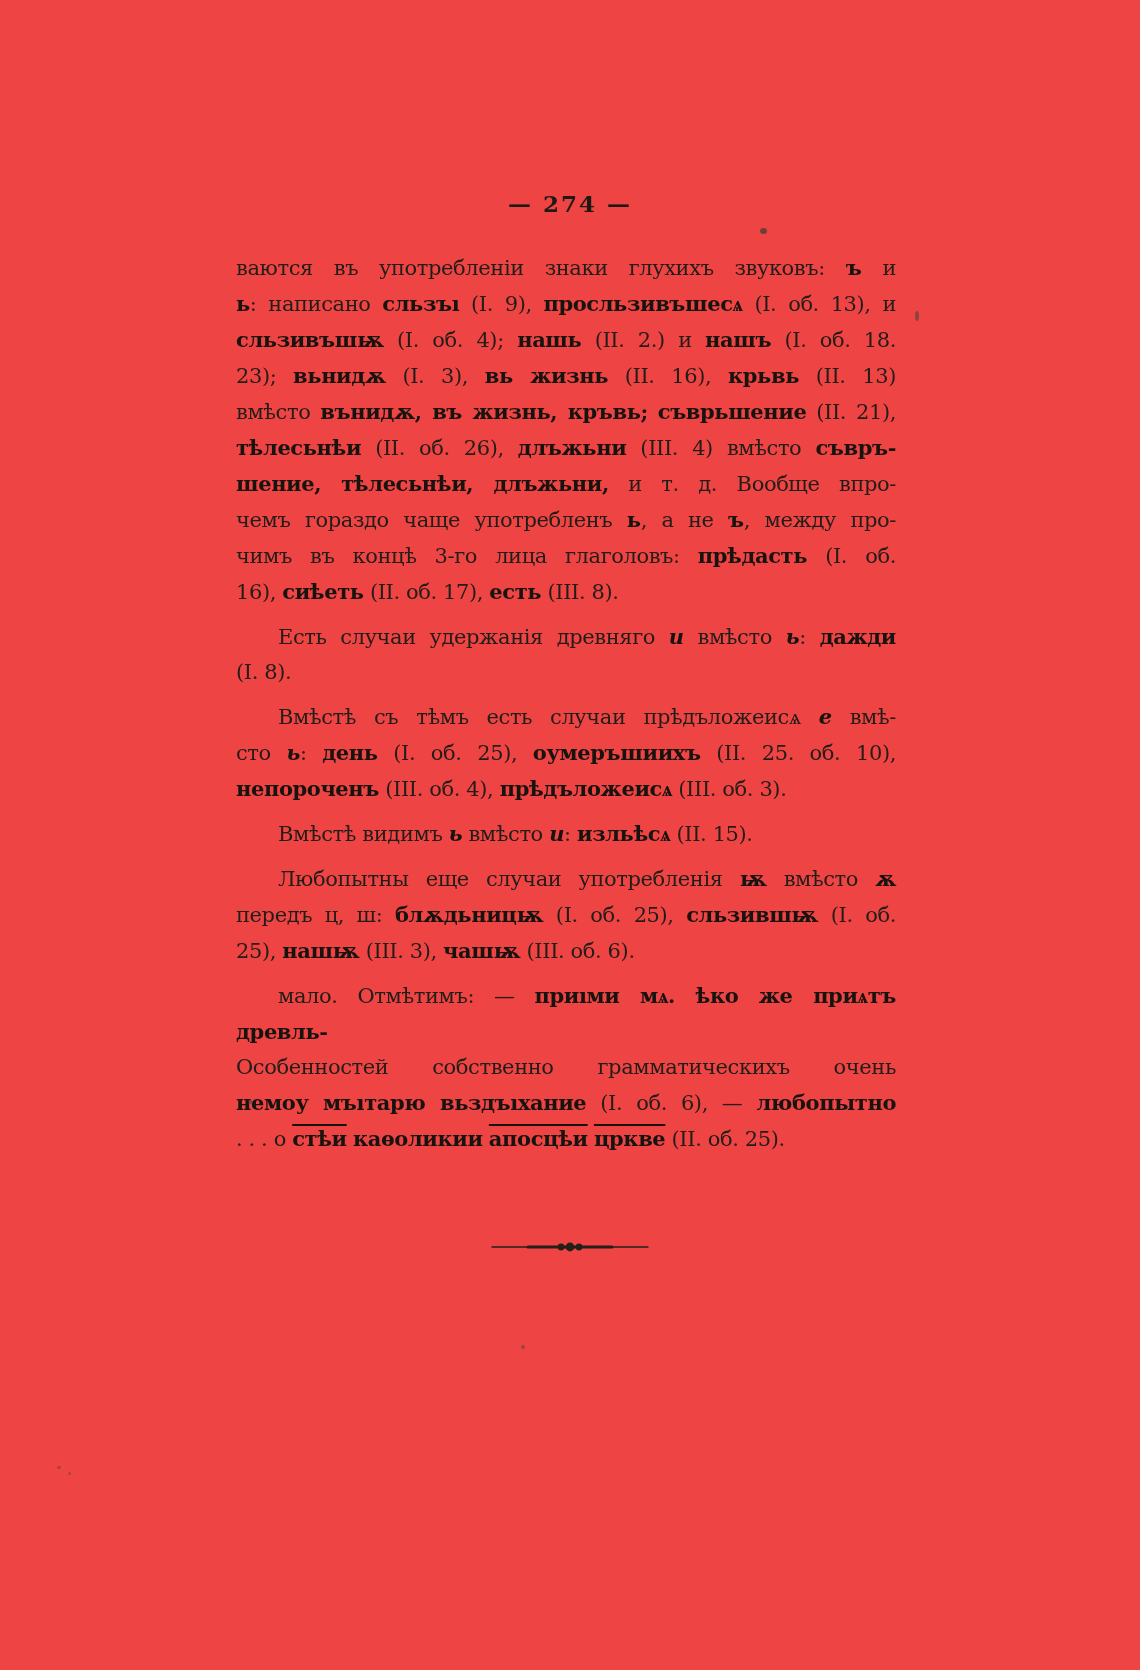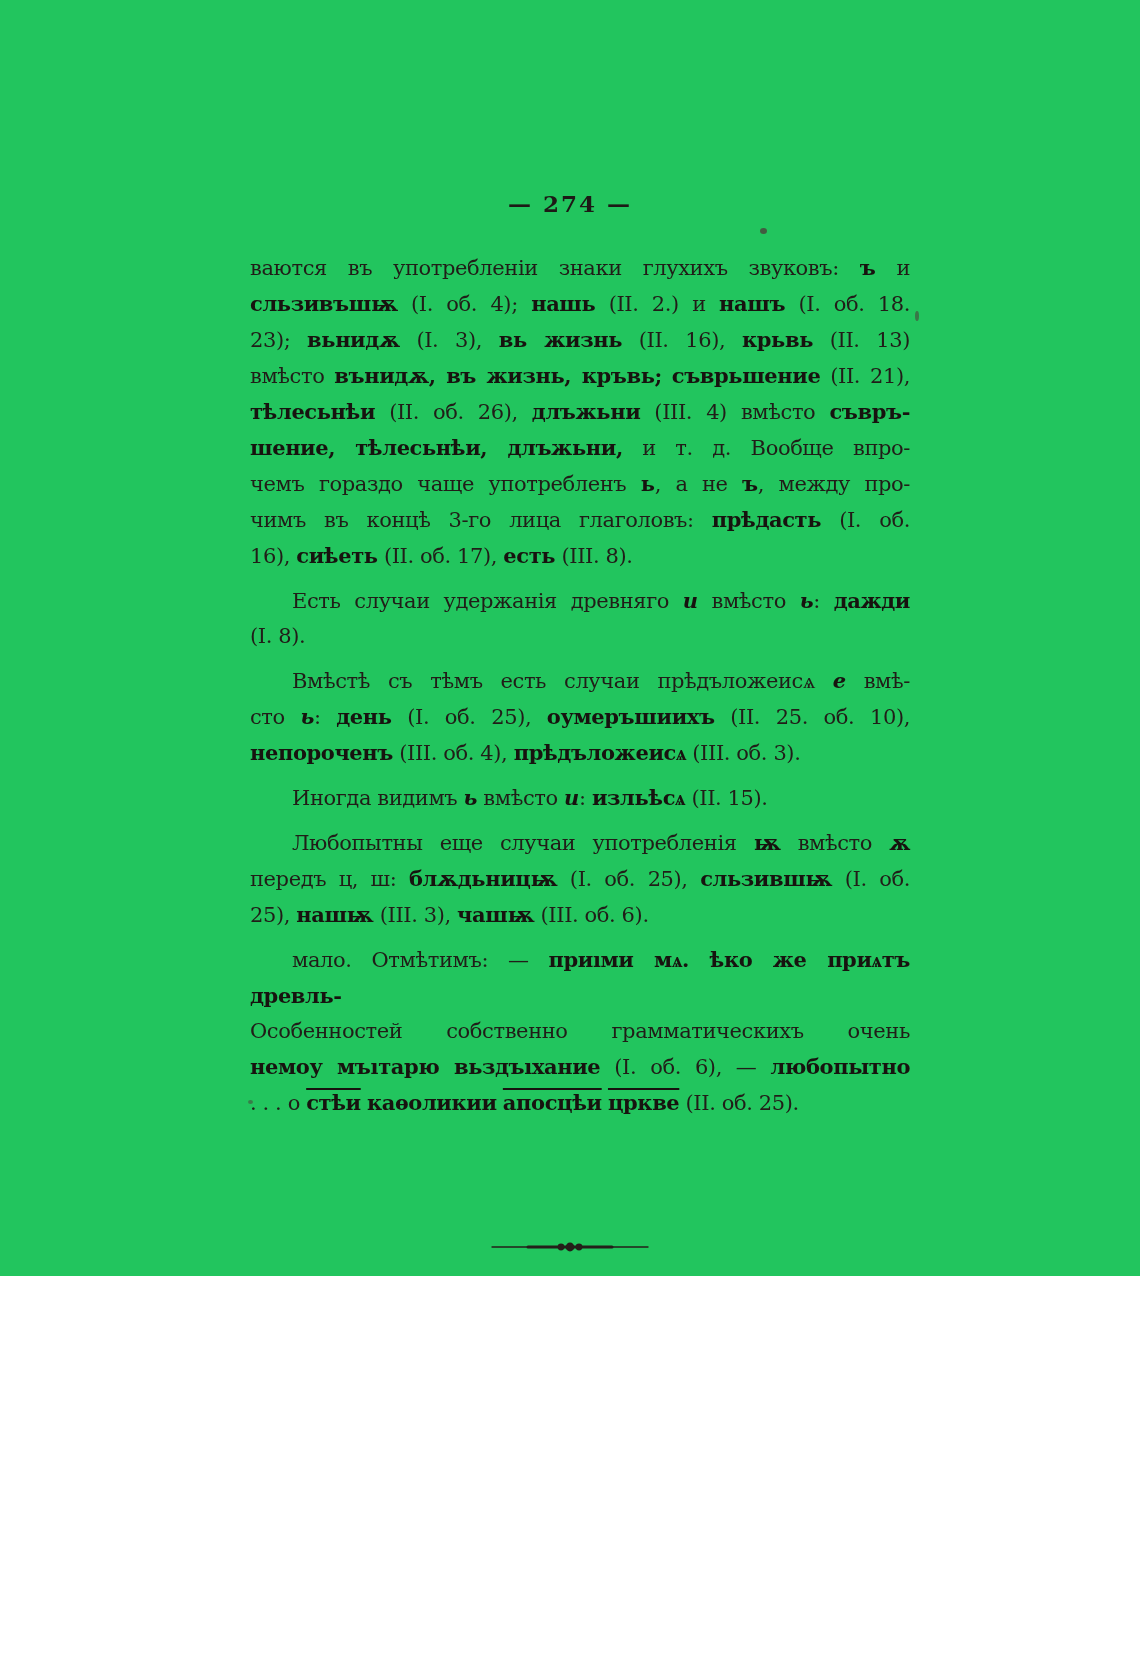--- a/index.html
+++ b/index.html
@@ -1,39 +1,39 @@
 <!DOCTYPE html>
 <html><head>
 <meta charset="utf-8">
 <style>
   html,body{margin:0;padding:0;}
   .page{
     position:relative;
     width:1140px;
-    height:1276px;
-    background:#22c55e;
+    height:1670px;
+    background:#ef4444;
     overflow:hidden;
     font-family:"DejaVu Serif","Liberation Serif",serif;
     color:#211d18;
   }
   .page-number{
     position:absolute;
     top:190px;
     left:240px;
     width:660px;
     text-align:center;
     font-size:23px;
     font-weight:bold;
     letter-spacing:2px;
     color:#1d1a16;
   }
   .page-text{
     position:absolute;
     top:250px;
-    left:250px;
+    left:236px;
     width:660px;
     font-size:21px;
     letter-spacing:-0.4px;
     line-height:35px;
   }
   .para{margin:0;}
   .para + .para{margin-top:9px;}
   .line{
     display:block;
     text-align:justify;
@@ -68,40 +68,41 @@
 </head>
 <body>
 
 <div class="page">
 
   <div class="page-number">— 274 —</div>
 
   <div class="page-text">
       <p class="para">
         <span class="line jfull"><span class="seg-n">ваются въ употребленіи знаки глухихъ звуковъ: </span><span class="seg-s">ъ</span><span class="seg-n"> и</span></span>
+        <span class="line jfull"><span class="seg-s">ь</span><span class="seg-n">: написано </span><span class="seg-s">сльзъı</span><span class="seg-n"> (І. 9), </span><span class="seg-s">просльзивъшесѧ</span><span class="seg-n"> (І. об. 13), и</span></span>
         <span class="line jfull"><span class="seg-s">сльзивъшѭ</span><span class="seg-n"> (І. об. 4); </span><span class="seg-s">нашь</span><span class="seg-n"> (ІІ. 2.) и </span><span class="seg-s">нашъ</span><span class="seg-n"> (І. об. 18.</span></span>
         <span class="line jfull"><span class="seg-n">23); </span><span class="seg-s">вьнидѫ</span><span class="seg-n"> (І. 3), </span><span class="seg-s">вь жизнь</span><span class="seg-n"> (ІІ. 16), </span><span class="seg-s">крьвь</span><span class="seg-n"> (ІІ. 13)</span></span>
         <span class="line jfull"><span class="seg-n">вмѣсто </span><span class="seg-s">вънидѫ, въ жизнь, кръвь;</span><span class="seg-n"> </span><span class="seg-s">съврьшение</span><span class="seg-n"> (ІІ. 21),</span></span>
         <span class="line jfull"><span class="seg-s">тѣлесьнѣи</span><span class="seg-n"> (ІІ. об. 26), </span><span class="seg-s">длъжьни</span><span class="seg-n"> (ІІІ. 4) вмѣсто </span><span class="seg-s">съвръ-</span></span>
         <span class="line jfull"><span class="seg-s">шение, тѣлесьнѣи, длъжьни,</span><span class="seg-n"> и т. д. Вообще впро-</span></span>
         <span class="line jfull"><span class="seg-n">чемъ гораздо чаще употребленъ </span><span class="seg-s">ь</span><span class="seg-n">, а не </span><span class="seg-s">ъ</span><span class="seg-n">, между про-</span></span>
         <span class="line jfull"><span class="seg-n">чимъ въ концѣ 3-го лица глаголовъ: </span><span class="seg-s">прѣдасть</span><span class="seg-n"> (І. об.</span></span>
         <span class="line"><span class="seg-n">16), </span><span class="seg-s">сиѣеть</span><span class="seg-n"> (ІІ. об. 17), </span><span class="seg-s">есть</span><span class="seg-n"> (ІІІ. 8).</span></span>
       </p>
       <p class="para indent">
         <span class="line jfull"><span class="seg-n">Есть случаи удержанія древняго </span><span class="seg-i">и</span><span class="seg-n"> вмѣсто </span><span class="seg-i">ь</span><span class="seg-n">: </span><span class="seg-s">дажди</span></span>
         <span class="line"><span class="seg-n">(І. 8).</span></span>
       </p>
       <p class="para indent">
         <span class="line jfull"><span class="seg-n">Вмѣстѣ съ тѣмъ есть случаи прѣдъложеисѧ </span><span class="seg-i">е</span><span class="seg-n"> вмѣ-</span></span>
         <span class="line jfull"><span class="seg-n">сто </span><span class="seg-i">ь</span><span class="seg-n">: </span><span class="seg-s">день</span><span class="seg-n"> (І. об. 25), </span><span class="seg-s">оумеръшиихъ</span><span class="seg-n"> (ІІ. 25. об. 10),</span></span>
         <span class="line"><span class="seg-s">непороченъ</span><span class="seg-n"> (ІІІ. об. 4), </span><span class="seg-s">прѣдъложеисѧ</span><span class="seg-n"> (ІІІ. об. 3).</span></span>
       </p>
       <p class="para indent">
-        <span class="line"><span class="seg-n">Иногда видимъ </span><span class="seg-i">ь</span><span class="seg-n"> вмѣсто </span><span class="seg-i">и</span><span class="seg-n">: </span><span class="seg-s">изльѣсѧ</span><span class="seg-n"> (ІІ. 15).</span></span>
+        <span class="line"><span class="seg-n">Вмѣстѣ видимъ </span><span class="seg-i">ь</span><span class="seg-n"> вмѣсто </span><span class="seg-i">и</span><span class="seg-n">: </span><span class="seg-s">изльѣсѧ</span><span class="seg-n"> (ІІ. 15).</span></span>
       </p>
       <p class="para indent">
         <span class="line jfull"><span class="seg-n">Любопытны еще случаи употребленія </span><span class="seg-s">ѭ</span><span class="seg-n"> вмѣсто </span><span class="seg-s">ѫ</span></span>
         <span class="line jfull"><span class="seg-n">передъ ц, ш: </span><span class="seg-s">блѫдьницѭ</span><span class="seg-n"> (І. об. 25), </span><span class="seg-s">сльзившѭ</span><span class="seg-n"> (І. об.</span></span>
         <span class="line"><span class="seg-n">25), </span><span class="seg-s">нашѭ</span><span class="seg-n"> (ІІІ. 3), </span><span class="seg-s">чашѭ</span><span class="seg-n"> (ІІІ. об. 6).</span></span>
       </p>
       <p class="para indent">
         <span class="line jfull"><span class="seg-n">мало. Отмѣтимъ: — </span><span class="seg-s">приıми мѧ. ѣко же приѧтъ древль-</span></span>
         <span class="line jfull"><span class="seg-n">Особенностей собственно грамматическихъ очень</span></span>
         <span class="line jfull"><span class="seg-s">немоу мъıтарю вьздъıхание</span><span class="seg-n"> (І. об. 6), — </span><span class="seg-s">любопытно</span></span>

